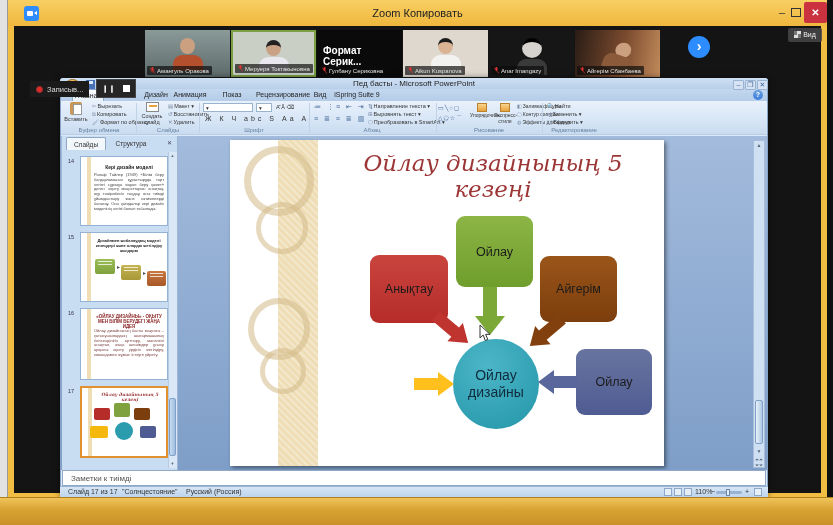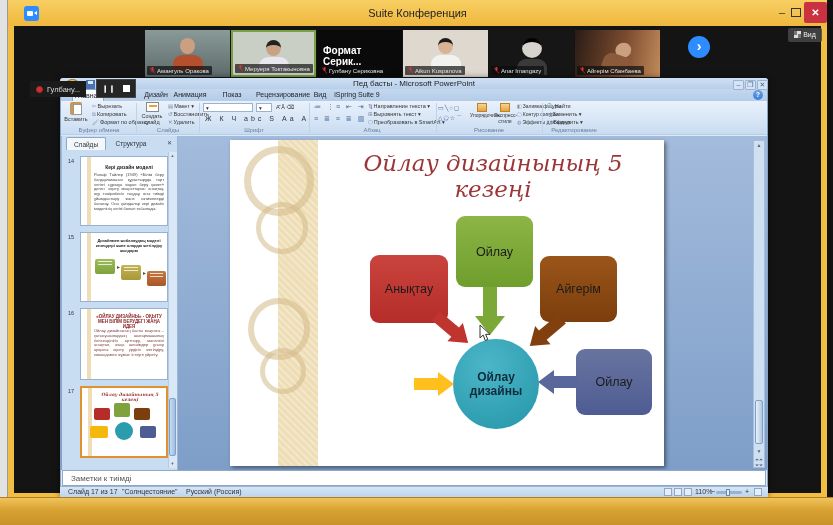--- a/index.html
+++ b/index.html
@@ -149,21 +149,21 @@
   .slide-title { position:absolute; left:100px; top:10px; width:326px; text-align:center;
     font-family:"DejaVu Serif", serif; font-style:italic; font-size:23px; color:#9c3636; z-index:23; }
   .dbox { position:absolute; border-radius:9px; display:flex; align-items:center; justify-content:center;
     font-size:12.5px; color:#1b1b1b; z-index:23; }
   .db-red { left:140px; top:115px; width:78px; height:68px; background:linear-gradient(#ca443e,#b52c28); }
   .db-green { left:226px; top:76px; width:77px; height:71px; background:linear-gradient(#8cb545,#6f9e2c); }
   .db-brown { left:310px; top:116px; width:77px; height:66px; background:linear-gradient(#9a5519,#7c3e0d); }
   .db-yellow { left:106px; top:210px; width:79px; height:67px; background:linear-gradient(#ffd04a,#f5b80c); }
   .db-blue { left:346px; top:209px; width:76px; height:66px; background:linear-gradient(#68749f,#4f5c93); }
   .db-circle { left:223px; top:199px; width:86px; height:90px; border-radius:50%;
-    background:radial-gradient(circle at 40% 30%,#4cb6c8,#2395a8); font-size:12px; font-weight:bold; color:#0f2b3c;
+    background:radial-gradient(circle at 40% 30%,#4cb6c8,#2395a8); font-size:14px; font-weight:normal; color:#0f2b3c;
     text-align:center; line-height:1.2; }
   .arrows-svg { position:absolute; left:0; top:0; width:434px; height:326px; z-index:24; pointer-events:none; }
 
   
   .mscroll { position:absolute; left:753px; top:140px; width:12px; height:328px; background:#cfe0f2; border:1px solid #a8beda; z-index:23; }
   .msarrow { position:absolute; left:753px; width:12px; text-align:center; font-size:5px; color:#567; z-index:24; }
   .mthumb { position:absolute; left:755px; top:400px; width:8px; height:44px; z-index:24;
     background:linear-gradient(90deg,#e8f1fa,#aec8e4); border:1px solid #7fa0c8; border-radius:2px; }
 
   
@@ -203,21 +203,21 @@
 <body>
 
 <div id="screen">
 
   <div class="bg-sliver"></div>
   <div class="bg-sliver-r"></div>
 
   <div class="zoom-window"></div>
   <div class="zoom-titlebar"></div>
   <div class="zoom-appicon"></div>
-  <div class="zoom-title">Suite Конференция</div>
+  <div class="zoom-title">Zoom Копировать</div>
   <div class="win-min">–</div>
   <div class="win-max"></div>
   <div class="win-close">✕</div>
   <div class="zoom-dark"></div>
 
   <div class="vtile vt1">
     <div class="av">
         <div class="head"></div>
         <div class="shoulders"></div>
       </div>
@@ -290,21 +290,21 @@
           <line x1="0" y1="1" x2="10" y2="13" stroke="#d33" stroke-width="1.5"></line>
         </svg>
       <span>Айгерім Сбанбаева</span>
     </div>
   </div>
   <div class="next-arrow">›</div>
   <div class="view-btn"><span class="grid"></span><span>Вид</span></div>
 
   <div class="rec-pill">
     <div class="rec-dot"></div>
-    <div class="rec-label">Гулбану...</div>
+    <div class="rec-label">Записыв...</div>
   </div>
   <div class="rec-ctrls">
     <span class="rec-pause">❙❙</span>
     <span class="rec-stop"></span>
   </div>
 
   <div class="pp"></div>
   <div class="pp-titlebar"></div>
   <div class="pp-title">Пед басты - Microsoft PowerPoint</div>
   <div class="office-btn">

